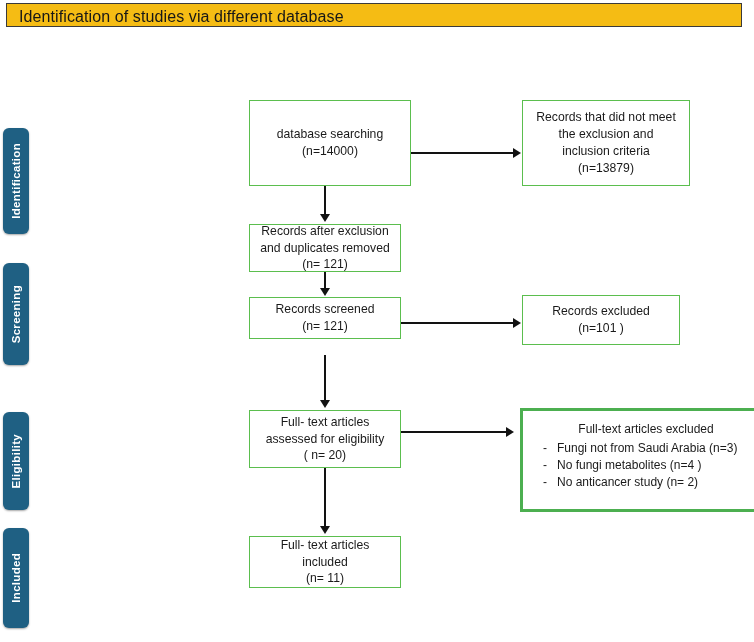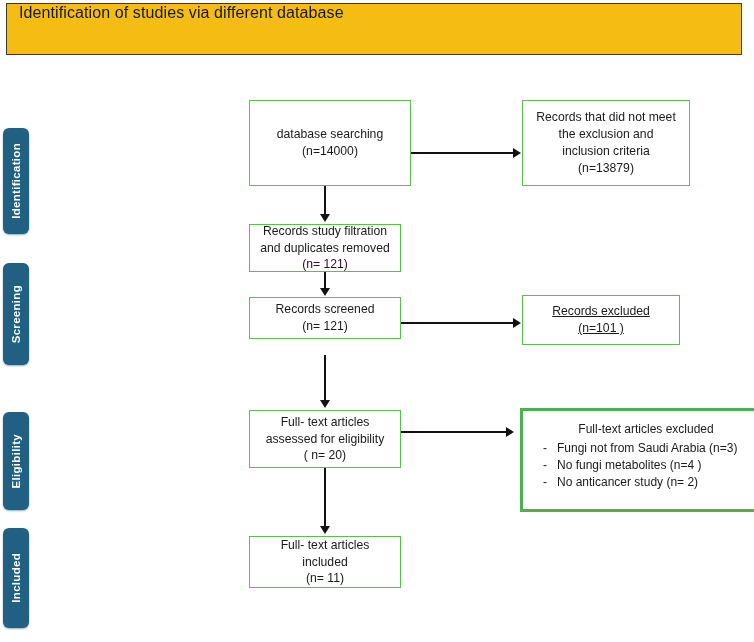--- a/index.html
+++ b/index.html
@@ -14,26 +14,26 @@
     font-family: "Liberation Sans", sans-serif;
     overflow: hidden;
   }
 
   
   #header-banner {
     position: absolute;
     left: 6px;
     top: 3px;
     width: 736px;
-    height: 52px;
+    height: 24px;
     background: #F5BC14;
     border: 1px solid #3a3a3a;
     box-sizing: border-box;
     display: flex;
-    align-items: flex-start;
+    align-items: flex-end;
   }
   #header-banner .title {
     font-size: 16px;
     color: #171717;
     padding-left: 12px;
     letter-spacing: 0.1px;
     white-space: nowrap;
   }
 
   
@@ -77,21 +77,21 @@
     font-size: 12.2px;
     line-height: 1.38;
     padding: 4px 6px;
   }
   .flow-box .line { white-space: nowrap; }
 
   #box-identified       { left: 249px; top: 100px; width: 162px; height: 86px; }
   #box-not-meet         { left: 522px; top: 100px; width: 168px; height: 86px; }
   #box-after-filtration { left: 249px; top: 224px; width: 152px; height: 48px; }
   #box-screened         { left: 249px; top: 297px; width: 152px; height: 42px; }
-  #box-records-excluded { left: 522px; top: 295px; width: 158px; height: 50px; text-decoration: underline; }
+  #box-records-excluded { left: 522px; top: 295px; width: 158px; height: 50px; }
   #box-fulltext-assessed{ left: 249px; top: 410px; width: 152px; height: 58px; }
   #box-fulltext-included{ left: 249px; top: 536px; width: 152px; height: 52px; }
 
   
   #box-fulltext-excluded {
     left: 520px;
     top: 408px;
     width: 252px;
     height: 104px;
     border: 3px solid #4CAF50;
@@ -170,21 +170,21 @@
 </div>
 
 <div class="flow-box" id="box-not-meet">
   <span class="line">Records that did not meet</span>
   <span class="line">the exclusion and</span>
   <span class="line">inclusion criteria</span>
   <span class="line">(n=13879)</span>
 </div>
 
 <div class="flow-box" id="box-after-filtration">
-  <span class="line">Records study filtration</span>
+  <span class="line">Records after exclusion</span>
   <span class="line">and duplicates removed</span>
   <span class="line">(n= 121)</span>
 </div>
 
 <div class="flow-box" id="box-screened">
   <span class="line">Records screened</span>
   <span class="line">(n= 121)</span>
 </div>
 
 <div class="flow-box" id="box-records-excluded">

